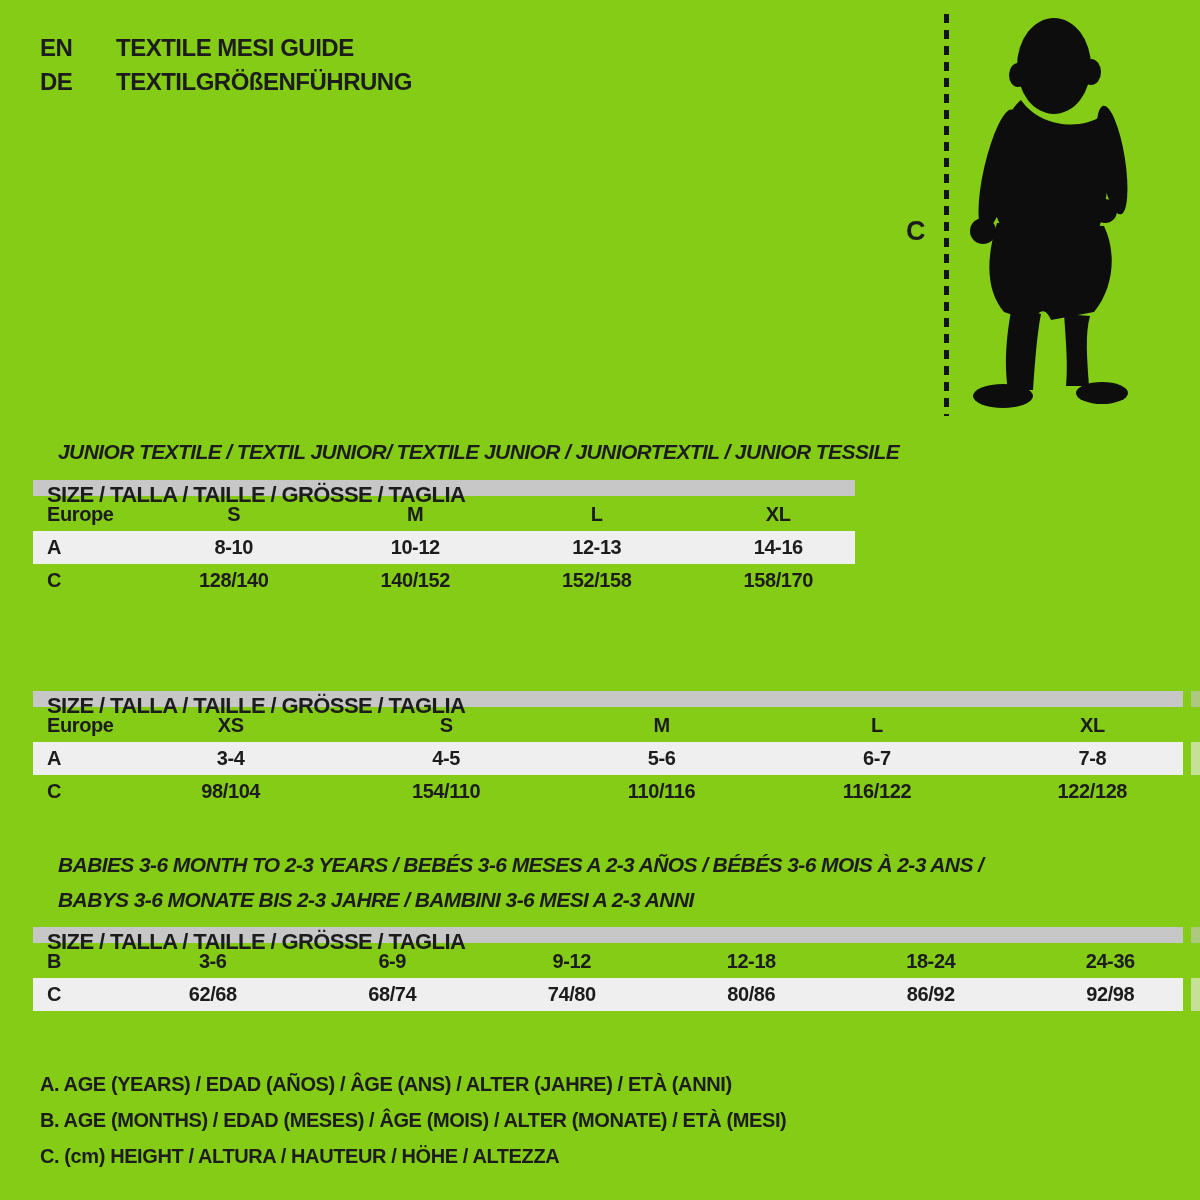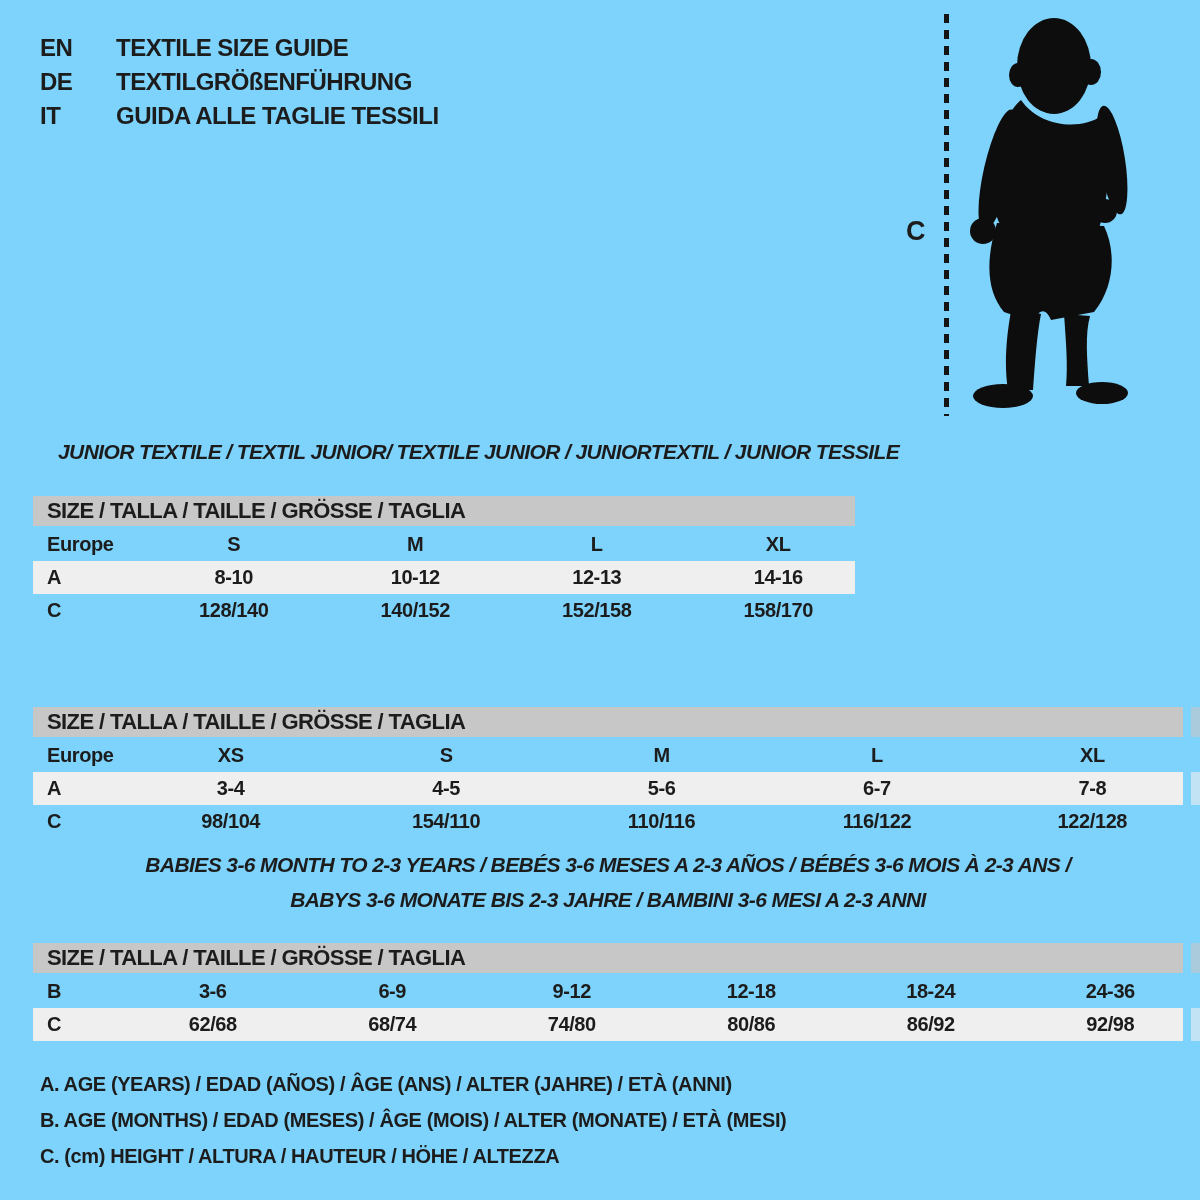--- a/index.html
+++ b/index.html
@@ -1,38 +1,38 @@
 <!DOCTYPE html>
 <html><head>
 <meta charset="utf-8">
 <style>
   html,body{margin:0;padding:0;background:#fff;}
-  .canvas{position:relative;width:1200px;height:1200px;background:#7dd3fc;overflow:hidden;
+  .canvas{position:relative;width:1200px;height:1200px;background:#84cc16;overflow:hidden;
           font-family:"Liberation Sans","DejaVu Sans",sans-serif;color:#1c1c1c;
           -webkit-font-smoothing:antialiased;}
   
   .langs{position:absolute;left:40px;top:31px;}
   .lang-row{display:flex;line-height:34px;font-size:24px;font-weight:bold;letter-spacing:-0.5px;}
   .lang-code{width:76px;}
   
   .measure-line{position:absolute;left:944px;top:14px;width:5px;height:402px;
     background:repeating-linear-gradient(to bottom,#141414 0 9px,transparent 9px 16px);}
   .measure-label{position:absolute;left:906px;top:216px;font-size:27px;font-weight:bold;}
   .toddler{position:absolute;left:963px;top:18px;width:172px;height:400px;}
   .toddler *{fill:#0d0d0d;}
   
   .sec-title{position:absolute;left:52px;margin:6px;font-size:21px;font-weight:bold;
              letter-spacing:-0.6px;line-height:24px;white-space:nowrap;font-style:italic;}
-  .sec-title.two-line{line-height:35px;white-space:normal;width:1100px;text-align:center;}
+  .sec-title.two-line{line-height:35px;white-space:normal;width:1100px;}
   .sub{font-size:15px;vertical-align:-4px;}
   
   .tbl{position:absolute;left:33px;}
   .tbl-junior{width:836px;}
   .tbl-wide{width:1167px;}
-  .bar{position:relative;height:30px;margin-bottom:2px;margin-top:16px;}
+  .bar{position:relative;height:16px;margin-bottom:2px;}
   .bar-bg,.row-bg{position:absolute;left:0;top:0;bottom:0;background:#c7c7c7;}
   .row-bg.stripe{background:#efefef;}
   .w-junior{width:822px;}
   .w-wide{width:1150px;}
   .sliver::after{content:"";position:absolute;top:0;bottom:0;left:1158px;width:9px;
                  background:inherit;opacity:.6;}
   .bar-text{position:relative;display:block;line-height:30px;padding-left:14px;
             font-size:22px;font-weight:bold;letter-spacing:-0.6px;white-space:nowrap;}
   .row{position:relative;height:33px;}
   .cells{position:relative;display:flex;height:100%;align-items:center;
@@ -46,29 +46,25 @@
   .legend-row{line-height:36px;font-size:20px;font-weight:bold;letter-spacing:-0.4px;white-space:nowrap;}
 </style>
 </head>
 <body>
 
 <div class="canvas">
 
   <section class="langs">
     <div class="lang-row">
       <span class="lang-code">EN</span>
-      <span class="lang-label">TEXTILE SIZE GUIDE</span>
+      <span class="lang-label">TEXTILE MESI GUIDE</span>
     </div>
     <div class="lang-row">
       <span class="lang-code">DE</span>
       <span class="lang-label">TEXTILGRÖßENFÜHRUNG</span>
-    </div>
-    <div class="lang-row">
-      <span class="lang-code">IT</span>
-      <span class="lang-label">GUIDA ALLE TAGLIE TESSILI</span>
     </div>
   </section>
 
   <div class="measure-line"></div>
   <div class="measure-label">C</div>
   <svg class="toddler" viewBox="0 0 170 400" aria-hidden="true">
     <ellipse cx="90" cy="48" rx="37" ry="48"></ellipse>
     <ellipse cx="54" cy="57" rx="9" ry="12"></ellipse>
     <ellipse cx="127" cy="54" rx="10" ry="13"></ellipse>
     <path d="M57 82 C38 98 28 138 31 188 C32 203 38 212 48 216 L132 219 C146 182 148 140 137 98 C118 112 76 110 57 82 Z"></path>

